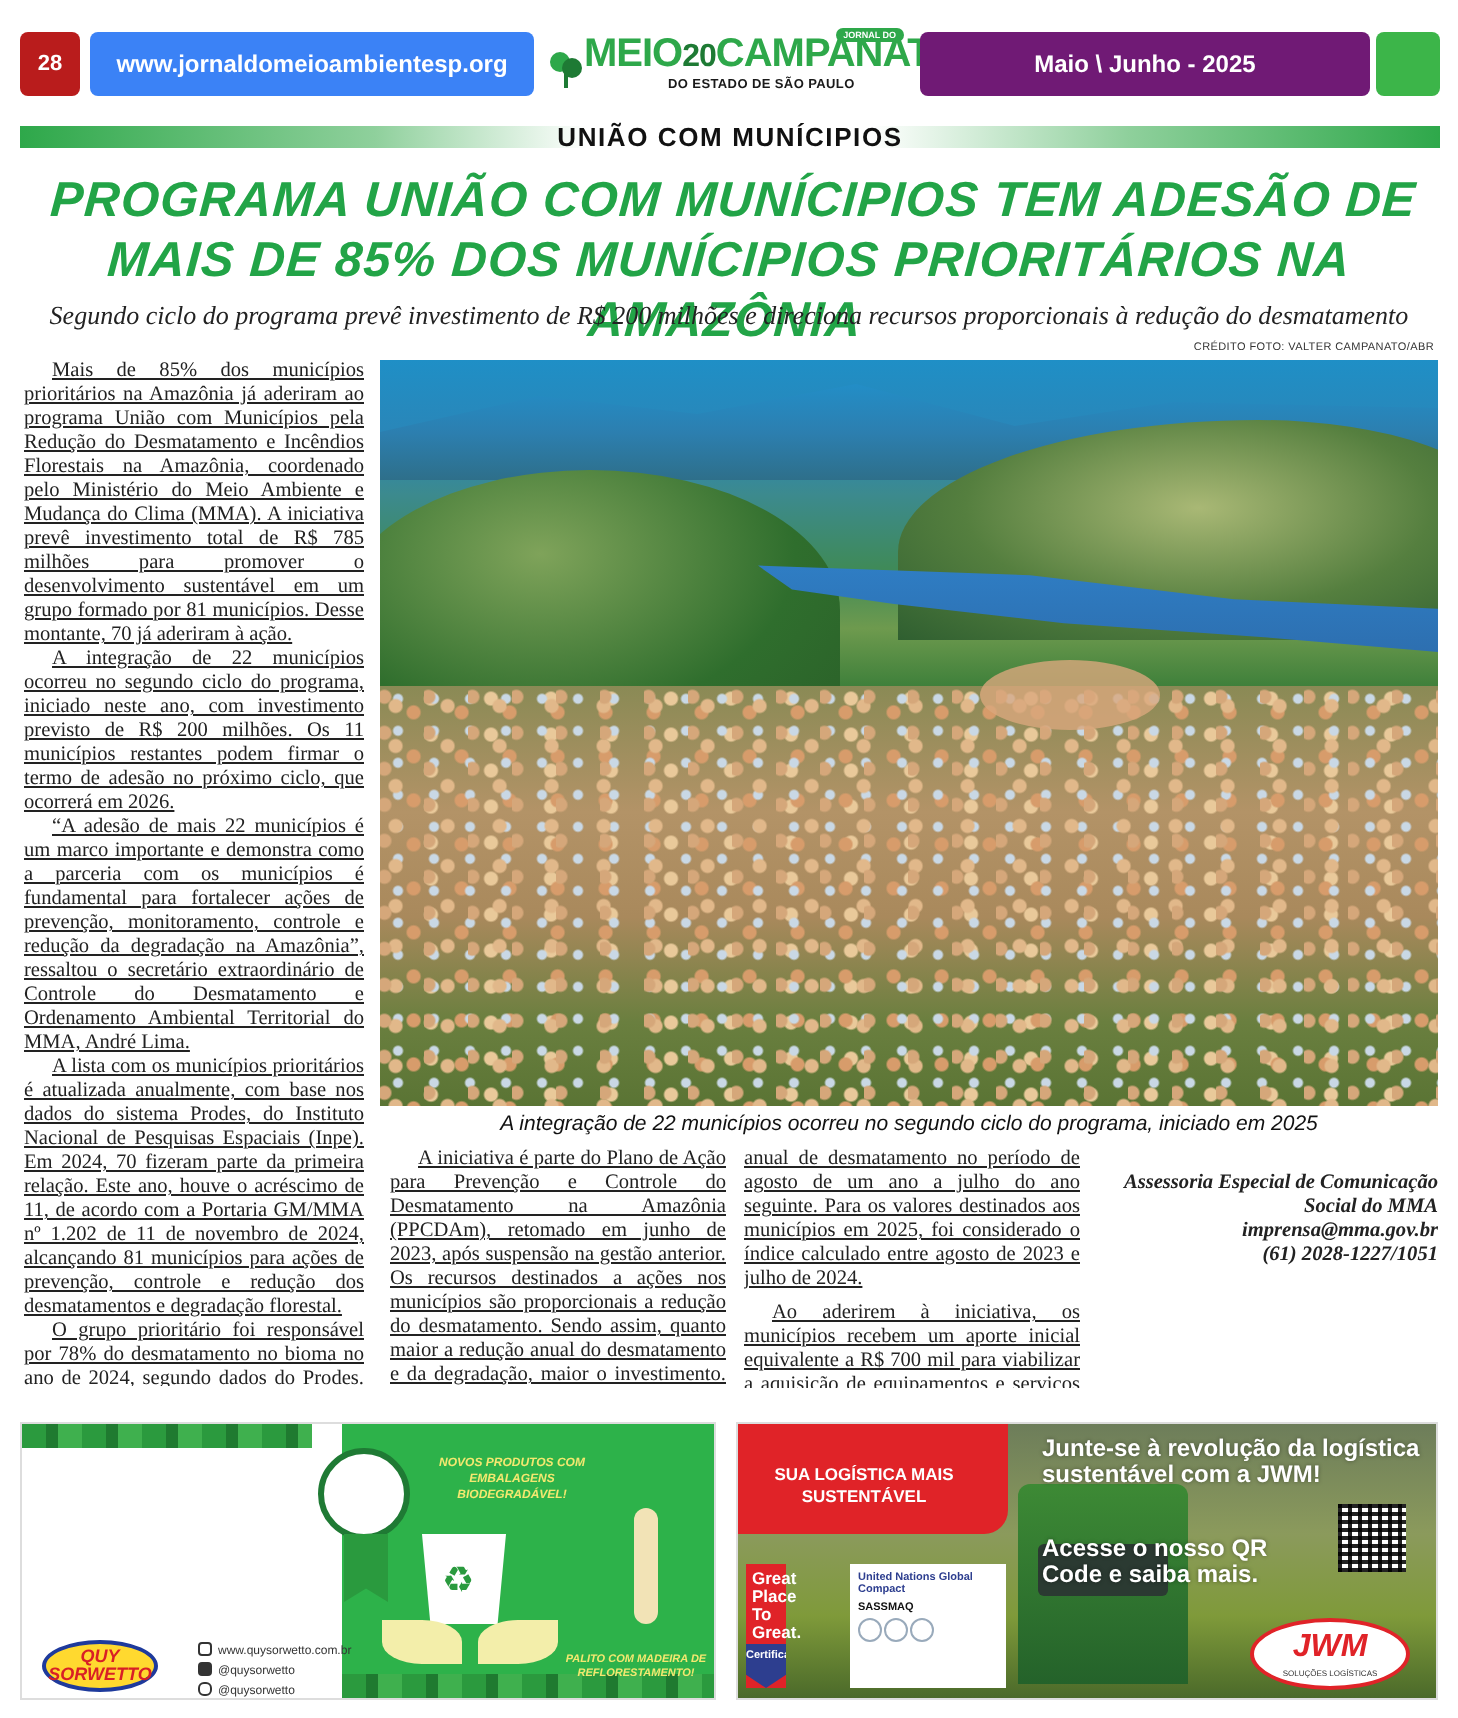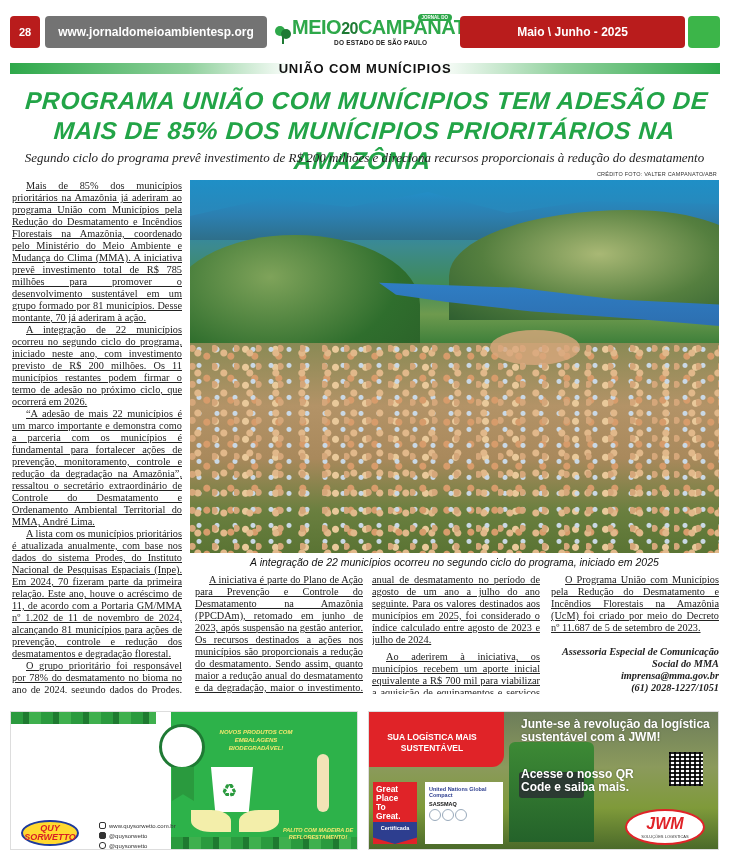--- a/index.html
+++ b/index.html
@@ -3,29 +3,29 @@
 <meta charset="utf-8">
 <style>
   * { box-sizing: border-box; margin: 0; padding: 0; }
   html, body { width: 729px; height: 859px; background: #ffffff; overflow: hidden; }
   body { position: relative; font-family: "Liberation Serif", serif; color: #1a1a1a; }
 
   
   .hdr { position: absolute; top: 16px; left: 0; width: 729px; height: 32px; }
   .page-num { position: absolute; left: 10px; top: 0; width: 30px; height: 32px; background: #b91c1c; border-radius: 4px;
     color: #fff; font: bold 11px "Liberation Sans", sans-serif; display: flex; align-items: center; justify-content: center; }
-  .site-url { position: absolute; left: 45px; top: 0; width: 222px; height: 32px; background: #737373; border-radius: 4px;
+  .site-url { position: absolute; left: 45px; top: 0; width: 222px; height: 32px; background: #3b82f6; border-radius: 4px;
     color: #fff; font: bold 12px "Liberation Sans", sans-serif; display: flex; align-items: center; justify-content: center; }
   .logo { position: absolute; left: 272px; top: -4px; width: 183px; height: 40px; }
   .logo-main { position: absolute; left: 20px; top: 4px; font: 900 20px "Liberation Sans", sans-serif; color: #2ea84a; letter-spacing: -0.5px; }
   .logo-main .twenty { font-size: 16px; color: #1e7a34; }
   .logo-sub { position: absolute; left: 62px; top: 27px; font: bold 6.5px "Liberation Sans", sans-serif; color: #1a1a1a; letter-spacing: 0.2px; }
   .logo-tag { position: absolute; right: 3px; top: 2px; background: #2ea84a; color: #fff; font: bold 4.5px "Liberation Sans", sans-serif; padding: 1px 4px; border-radius: 4px; }
   .logo-tree { position: absolute; left: 2px; top: 10px; width: 18px; height: 22px; }
-  .edition { position: absolute; left: 460px; top: 0; width: 225px; height: 32px; background: #b91c1c; border-radius: 4px;
+  .edition { position: absolute; left: 460px; top: 0; width: 225px; height: 32px; background: #701a75; border-radius: 4px;
     color: #fff; font: bold 12px "Liberation Sans", sans-serif; display: flex; align-items: center; justify-content: center; }
   .hdr-square { position: absolute; left: 688px; top: 0; width: 32px; height: 32px; background: #3cb549; border-radius: 4px; }
 
   
   .section-bar { position: absolute; top: 61px; left: 10px; width: 710px; height: 15px; }
   .section-bar .grad { position: absolute; top: 2px; left: 0; right: 0; height: 11px;
     background: linear-gradient(90deg, #2ea84a 0%, #8fd09c 25%, #ffffff 40%, #ffffff 60%, #8fd09c 78%, #2ea84a 100%); }
   .section-title { position: absolute; left: 0; right: 0; top: 0; text-align: center; font: 900 13px "Liberation Sans", sans-serif; color: #111; letter-spacing: 0.8px; }
   .section-title span { background: transparent; padding: 0 4px; }
 
@@ -89,21 +89,21 @@
   .sw-headline-right { position: absolute; left: 200px; top: 16px; width: 90px; text-align: center; font: italic 900 6px/8px "Liberation Sans", sans-serif; color: #f4e870; }
   .sw-cup { position: absolute; left: 200px; top: 55px; width: 42px; height: 45px; background: #ffffff; clip-path: polygon(0 0, 100% 0, 90% 100%, 10% 100%); }
   .sw-cup-icon { position: absolute; left: 210px; top: 68px; font: 18px "DejaVu Sans", sans-serif; color: #2a9a3e; }
   .sw-leaf-l { position: absolute; left: 180px; top: 98px; width: 40px; height: 22px; background: #f3eeaa; border-radius: 0 50% 0 50%; }
   .sw-leaf-r { position: absolute; left: 228px; top: 98px; width: 40px; height: 22px; background: #f3eeaa; border-radius: 50% 0 50% 0; }
   .sw-stick { position: absolute; left: 306px; top: 42px; width: 12px; height: 58px; background: #f2e3b6; border-radius: 6px; }
   .sw-palito { position: absolute; left: 268px; top: 115px; width: 78px; text-align: center; font: italic 900 5.5px/7px "Liberation Sans", sans-serif; color: #f4e870; }
 
   .jwm-red { position: absolute; left: 0; top: 0; width: 135px; height: 55px; background: #e02328; border-radius: 0 0 12px 0; }
   .jwm-red-text { position: absolute; left: 8px; top: 20px; width: 110px; font: bold 8.5px/11px "Liberation Sans", sans-serif; color: #fff; text-align: center; }
-  .jwm-gptw { position: absolute; left: 4px; top: 70px; width: 44px; height: 62px; background: #e02328; color: #fff; font: bold 8.5px/9px "Liberation Sans", sans-serif; padding: 3px; }
+  .jwm-gptw { position: absolute; left: 4px; top: 70px; width: 20px; height: 62px; background: #e02328; color: #fff; font: bold 8.5px/9px "Liberation Sans", sans-serif; padding: 3px; }
   .jwm-gptw .cert { position: absolute; left: 0; bottom: 0; width: 100%; height: 22px; background: #2d3e8f; font: bold 5.5px "Liberation Sans", sans-serif; text-align: center; padding-top: 3px; clip-path: polygon(0 0, 100% 0, 100% 70%, 50% 100%, 0 70%); }
   .jwm-certs { position: absolute; left: 56px; top: 70px; width: 78px; height: 62px; background: #ffffff; padding: 4px; font: bold 5.5px/6px "Liberation Sans", sans-serif; color: #2d3e8f; }
   .jwm-certs .dot { display: inline-block; width: 12px; height: 12px; border-radius: 50%; border: 1px solid #9ab; margin: 2px 1px 0 0; }
   .jwm-truck { position: absolute; left: 140px; top: 30px; width: 85px; height: 100px; background: linear-gradient(180deg, #3d8a35, #24622a); border-radius: 6px 6px 0 0; }
   .jwm-truck::after { content: ""; position: absolute; left: 10px; top: 30px; width: 65px; height: 26px; background: #2b3a32; border-radius: 3px; }
   .jwm-join { position: absolute; left: 152px; top: 6px; width: 195px; font: bold 12px/12.5px "Liberation Sans", sans-serif; color: #fff; text-shadow: 0 0 2px rgba(0,0,0,0.4); }
   .jwm-qr-text { position: absolute; left: 152px; top: 56px; width: 140px; font: bold 12px/12.5px "Liberation Sans", sans-serif; color: #fff; text-shadow: 0 0 2px rgba(0,0,0,0.4); }
   .jwm-qr { position: absolute; left: 300px; top: 40px; width: 34px; height: 34px; background: #fff; padding: 2px;
     background-image: repeating-linear-gradient(0deg, #222 0 2px, transparent 2px 4px), repeating-linear-gradient(90deg, #222 0 2px, transparent 2px 5px); background-blend-mode: multiply; }
   .jwm-logo { position: absolute; left: 256px; top: 97px; width: 80px; height: 36px; border-radius: 50%; background: #fff; border: 2px solid #e02328; text-align: center; }
@@ -162,21 +162,20 @@
 <div class="caption">A integração de 22 municípios ocorreu no segundo ciclo do programa, iniciado em 2025</div>
 
 <div class="col col-2">
   <p>A iniciativa é parte do Plano de Ação para Prevenção e Controle do Desmatamento na Amazônia (PPCDAm), retomado em junho de 2023, após suspensão na gestão anterior. Os recursos destinados a ações nos municípios são proporcionais a redução do desmatamento. Sendo assim, quanto maior a redução anual do desmatamento e da degradação, maior o investimento. A referência é o sistema de monitoramento Prodes, do Inpe, que calcula a taxa</p>
 </div>
 <div class="col col-3">
   <p style="text-indent:0">anual de desmatamento no período de agosto de um ano a julho do ano seguinte. Para os valores destinados aos municípios em 2025, foi considerado o índice calculado entre agosto de 2023 e julho de 2024.</p>
   <p>Ao aderirem à iniciativa, os municípios recebem um aporte inicial equivalente a R$ 700 mil para viabilizar a aquisição de equipamentos e serviços estruturantes de escritórios de governança para monitoramento do desmatamento e incêndios.</p>
 </div>
 <div class="col col-4">
-  <p>O Programa União com Municípios pela Redução do Desmatamento e Incêndios Florestais na Amazônia (UcM) foi criado por meio do Decreto nº 11.687 de 5 de setembro de 2023.</p>
   <div class="signature">
     <div>Assessoria Especial de Comunicação</div>
     <div>Social do MMA</div>
     <div>imprensa@mma.gov.br</div>
     <div>(61) 2028-1227/1051</div>
 
   </div>
 </div>
 
 <div class="ad ad-sorwetto">

